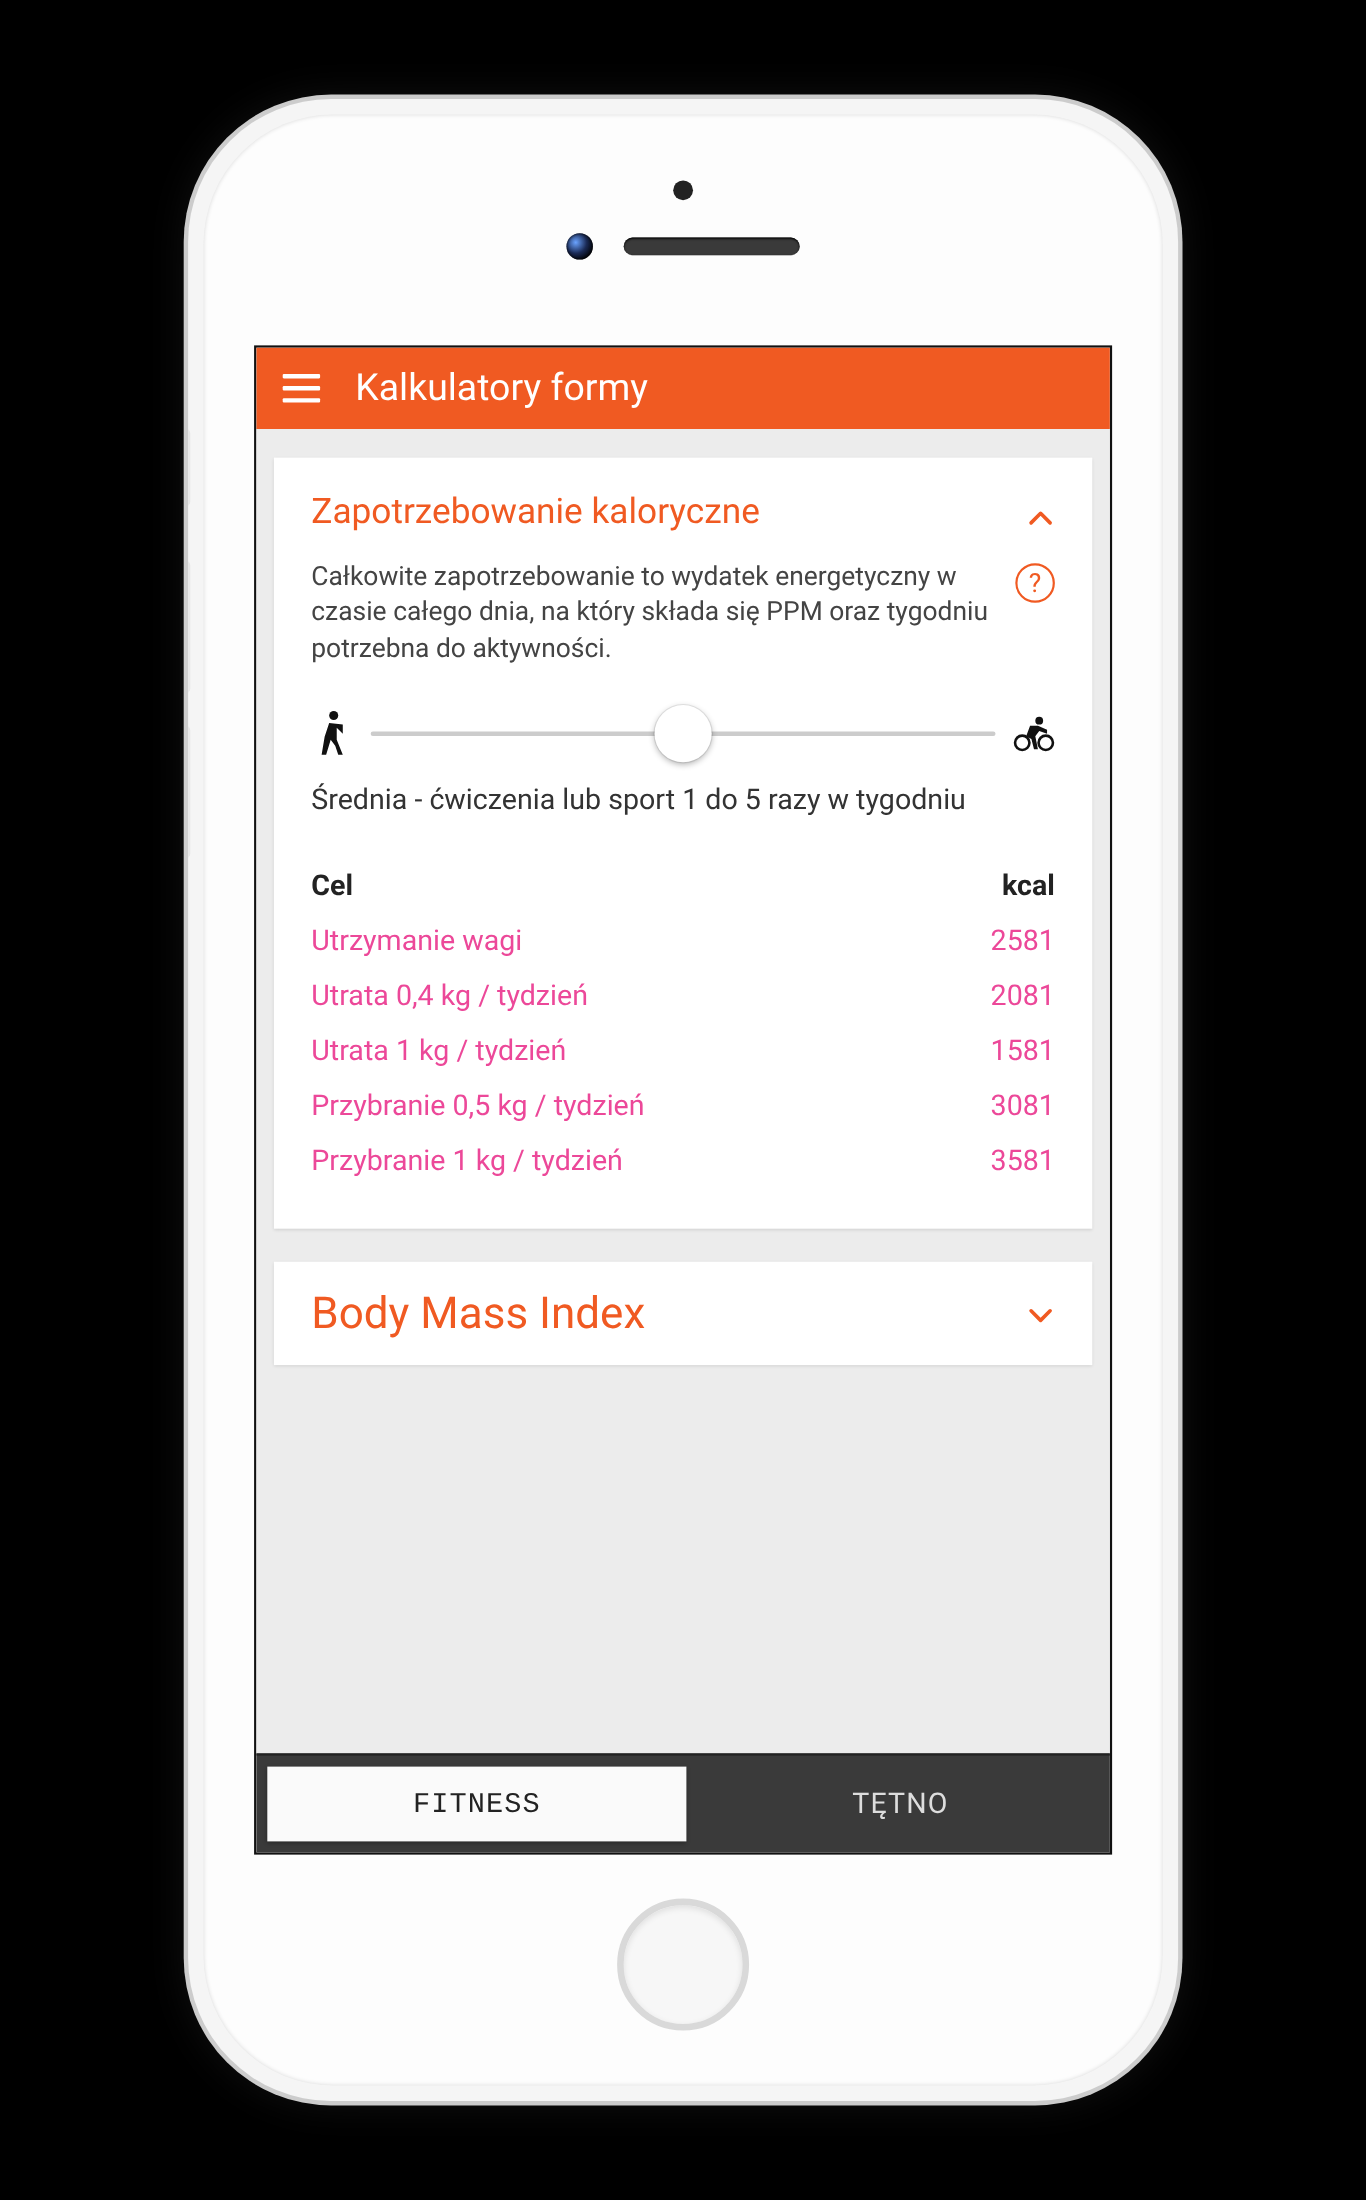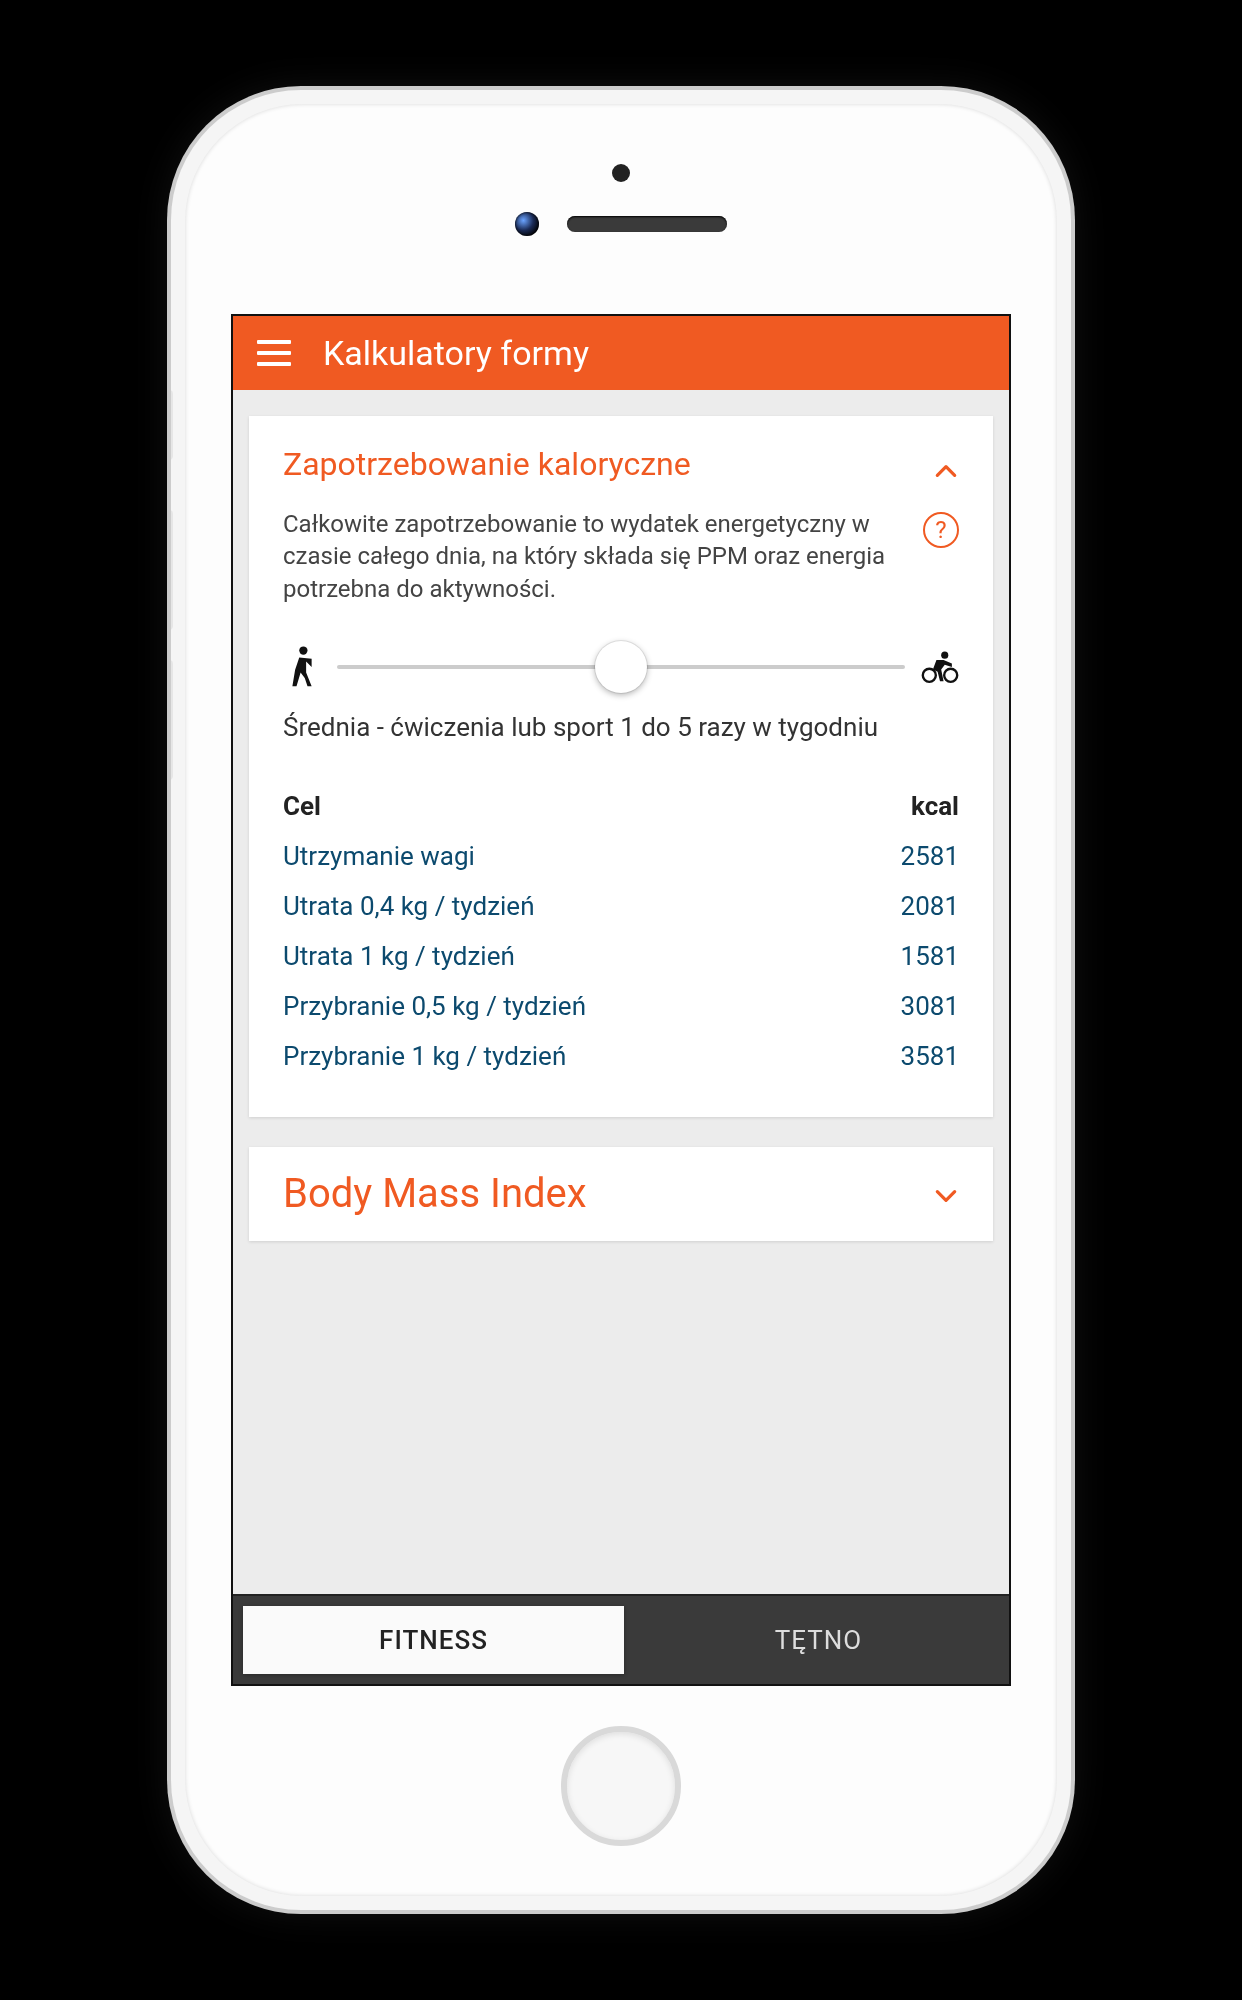--- a/index.html
+++ b/index.html
@@ -175,21 +175,21 @@
   }
 
   .goal-table { margin-top: 36px; }
   .goal-header, .goal-row {
     display: flex;
     justify-content: space-between;
     font-size: 26px;
     padding: 10px 0;
   }
   .goal-header { font-weight: 700; color: #222; }
-  .goal-row { color: #0c4a6e; font-weight: 400; }
+  .goal-row { color: #ec4899; font-weight: 400; }
 
   .card.collapsed { padding: 24px 34px; margin-bottom: 0; }
   .card.collapsed .card-title { font-size: 40px; }
 
   .bottom-tabs {
     display: flex;
     height: 90px;
     background: #3a3a3a;
     flex-shrink: 0;
     border-top: 2px solid #222;
@@ -202,20 +202,21 @@
     font-size: 26px;
     letter-spacing: 1px;
     color: #ddd;
   }
   .tab.active {
     background: #fafafa;
     color: #222;
     margin: 10px 4px 10px 10px;
     box-shadow: 0 1px 4px rgba(0,0,0,0.3);
     font-weight: 500;
+    font-family: Liberation Mono, monospace;
   }
 </style>
 </head>
 <body>
 
 <div class="phone-frame">
   <div class="side-button sb-left1"></div>
   <div class="side-button sb-left2"></div>
   <div class="side-button sb-left3"></div>
   <div class="phone-bezel">
@@ -244,21 +245,21 @@
           <div class="card-header">
             <div class="card-title">Zapotrzebowanie kaloryczne</div>
             <div class="chevron">
               <svg viewBox="0 0 24 24" fill="none" stroke="#f05a22" stroke-width="3" stroke-linecap="round" stroke-linejoin="round">
                   <polyline points="4 16 12 8 20 16"></polyline>
                 </svg>
             </div>
           </div>
 
           <div class="card-desc-row">
-            <div class="card-desc">Całkowite zapotrzebowanie to wydatek energetyczny w czasie całego dnia, na który składa się PPM oraz energia potrzebna do aktywności.</div>
+            <div class="card-desc">Całkowite zapotrzebowanie to wydatek energetyczny w czasie całego dnia, na który składa się PPM oraz tygodniu potrzebna do aktywności.</div>
             <div class="help-circle">?</div>
           </div>
 
           <div class="slider-row">
             <div class="slider-icon">
               <svg viewBox="0 0 24 32" fill="#111">
                   <circle cx="13" cy="4" r="3"></circle>
                   <path d="M10 9 L7 18 L5 30 L8 30 L11 20 L14 24 L16 30 L19 30 L15 20 L15 12 L19 16 L19 10 Z"></path>
                 </svg>
             </div>

